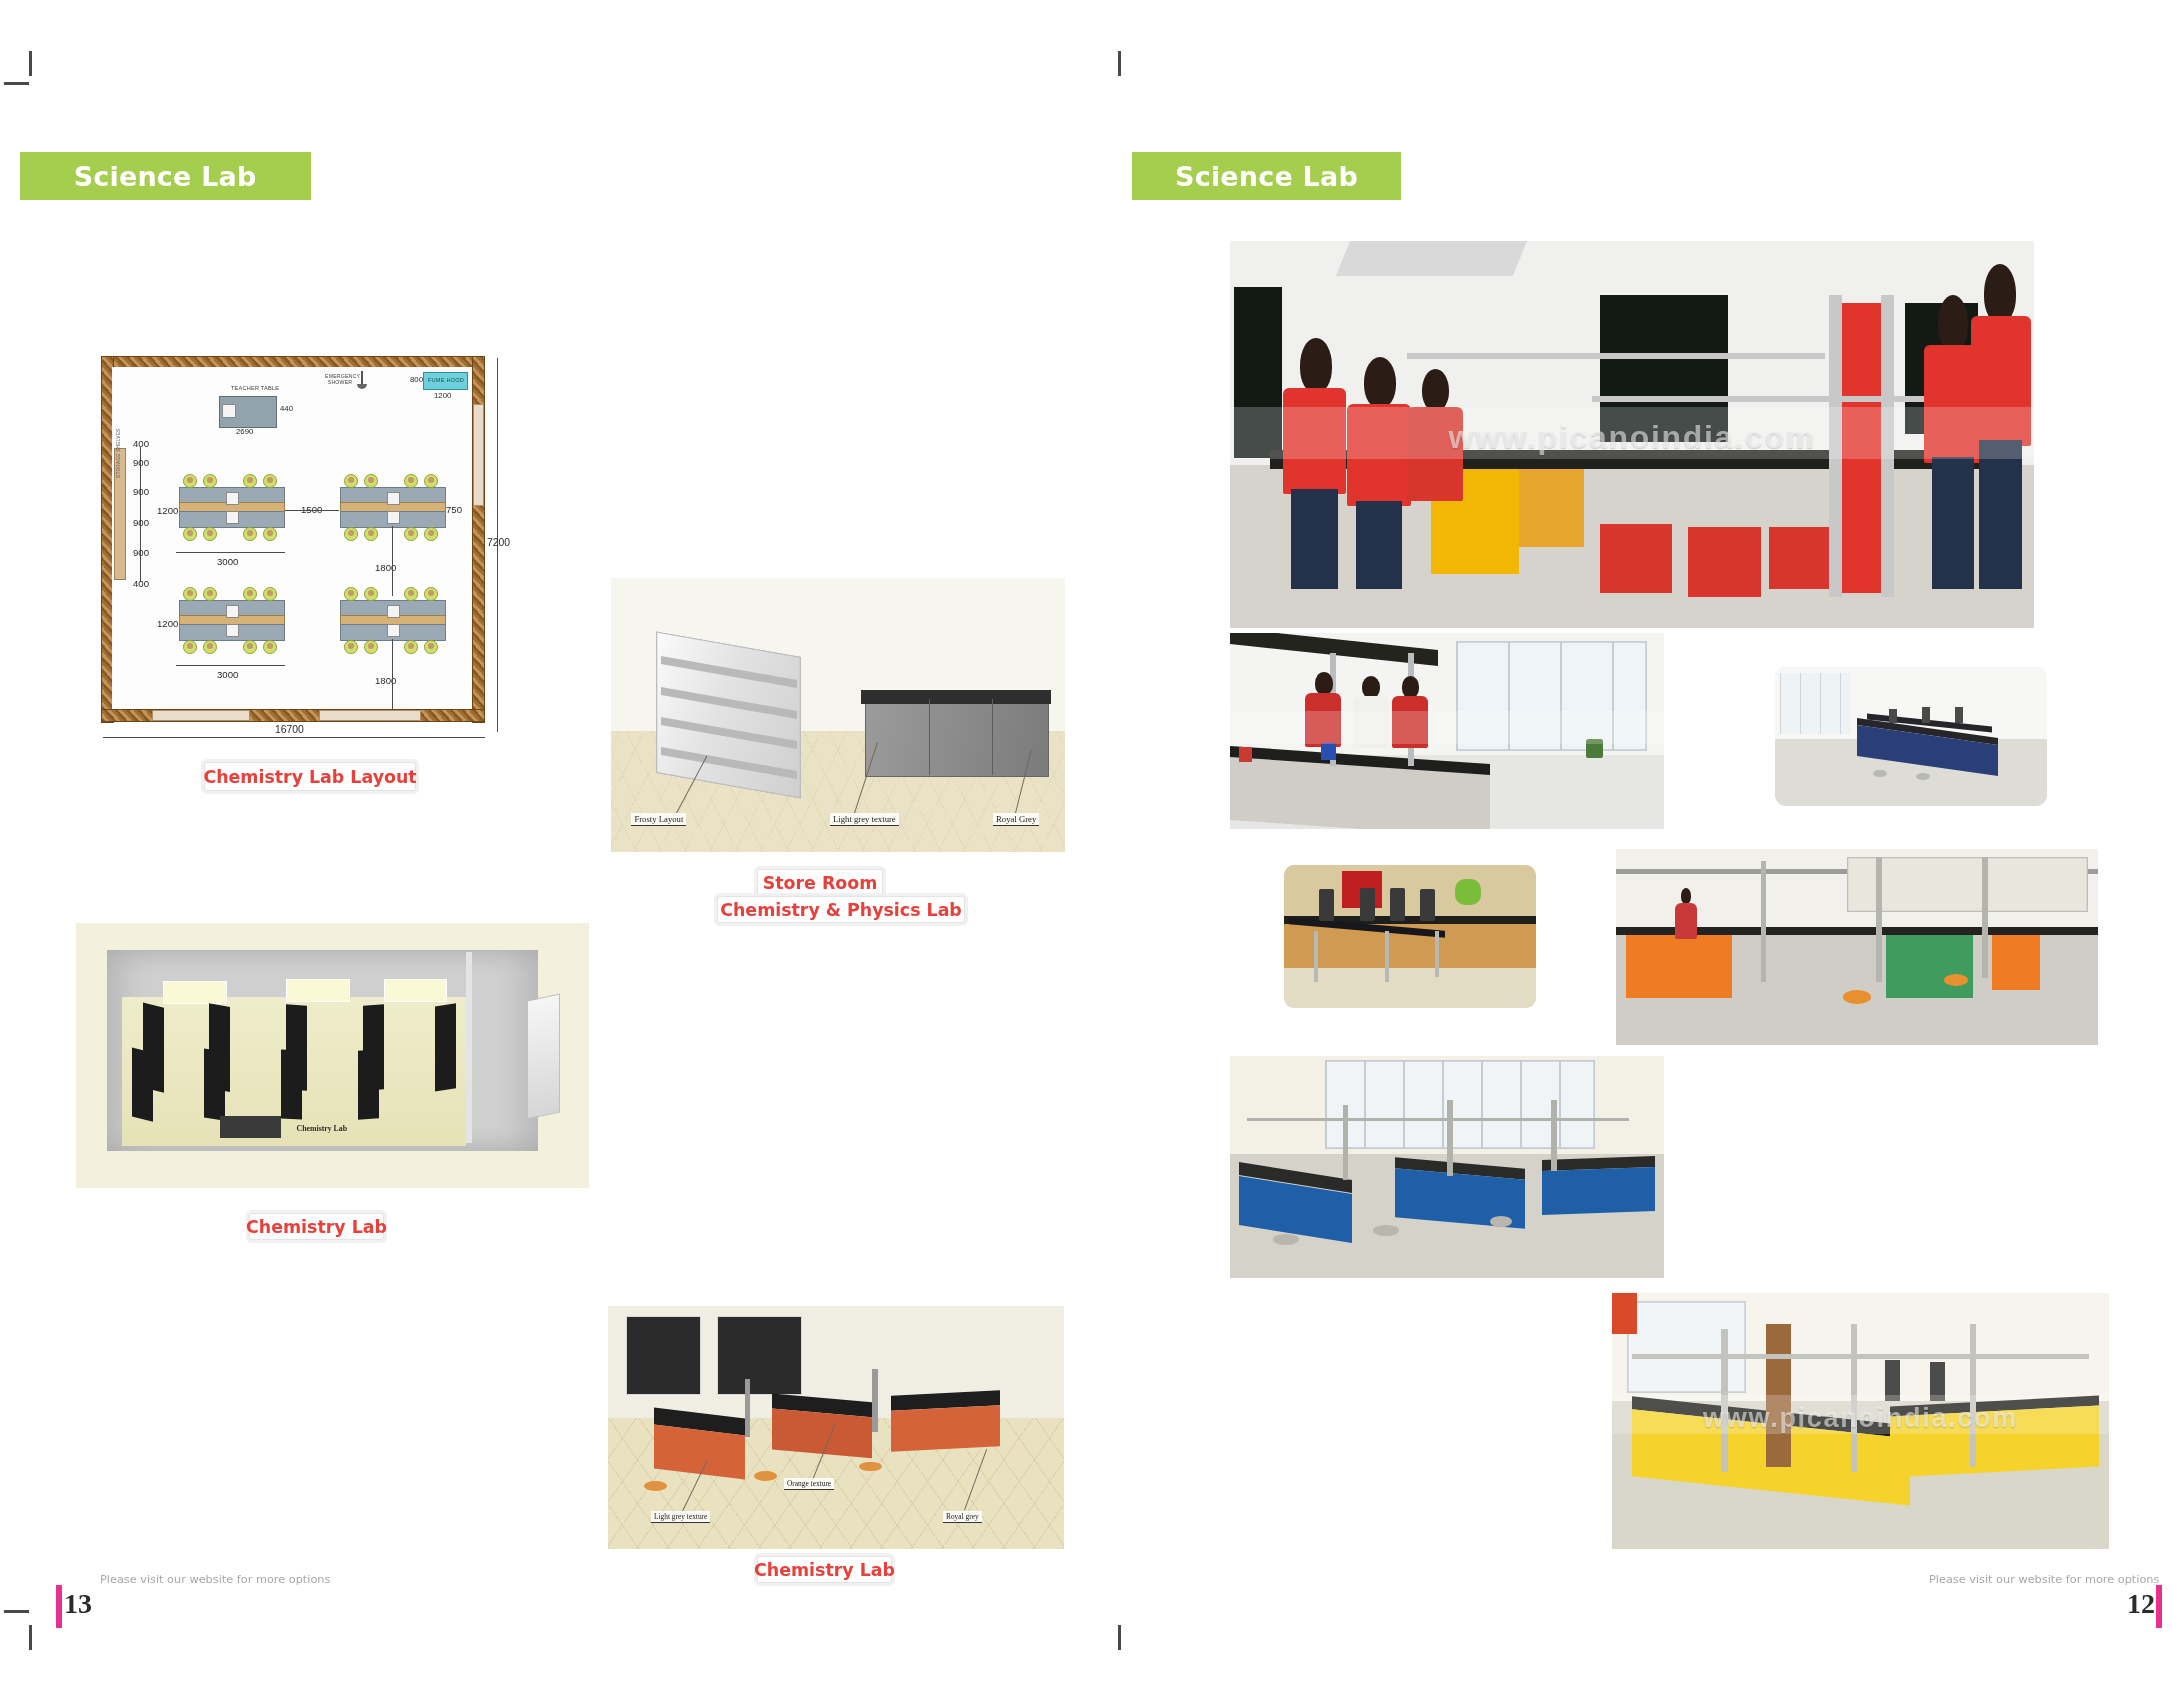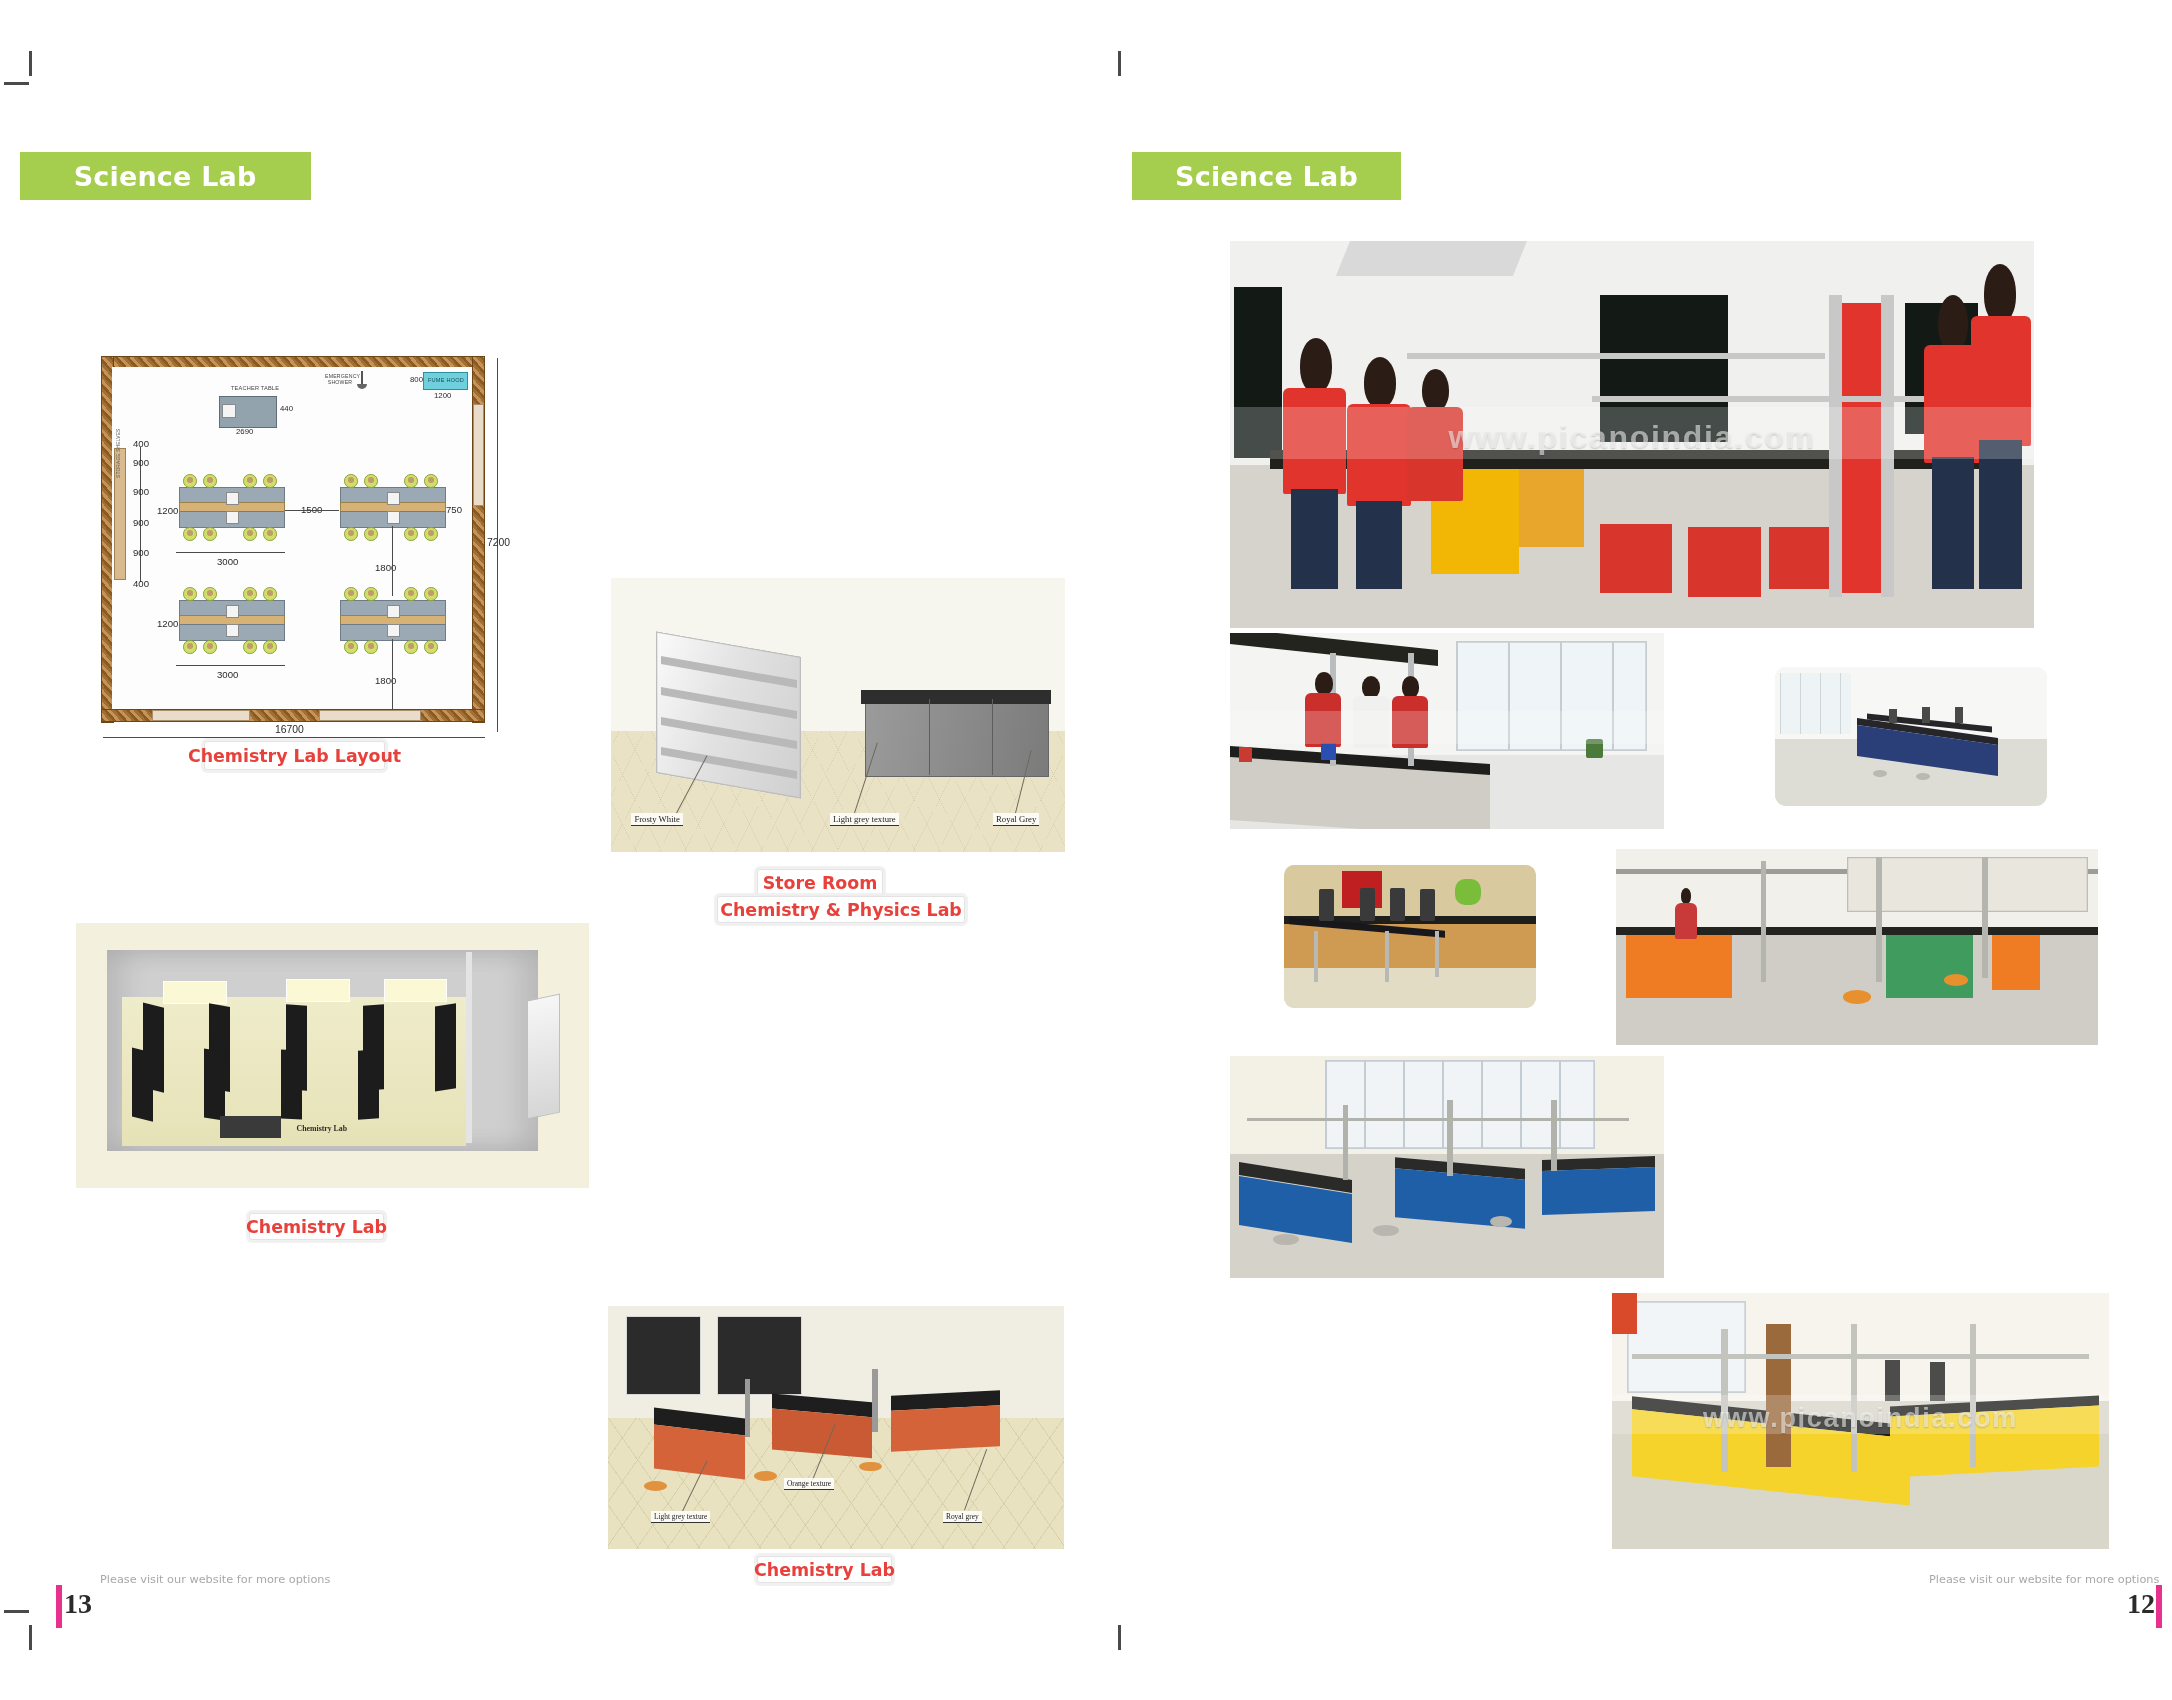--- a/index.html
+++ b/index.html
@@ -251,21 +251,21 @@
     <div class="fp-dimline" style="left:299px;top:291px;width:0.9px;height:70px;"></div>
     <div class="fp-dimline" style="left:83px;top:204px;width:109px;height:0.9px;"></div>
     <div class="fp-dimline" style="left:83px;top:317px;width:109px;height:0.9px;"></div>
 
     <div class="fp-dimline" style="left:10.4px;top:389px;width:382px;height:0.9px;"></div>
     <div class="fp-dim" style="left:182px;top:376px;font-size:10.4px;">16700</div>
     <div class="fp-dimline" style="left:404px;top:10.4px;width:0.9px;height:374px;"></div>
     <div class="fp-dim" style="left:394px;top:189px;font-size:10.4px;">7200</div>
   </div>
 
-  <div class="caption-plate" style="left:204px;top:741px;width:181px;height:29px;">
+  <div class="caption-plate" style="left:204px;top:762px;width:212px;height:29px;">
     <span>Chemistry Lab Layout</span>
   </div>
 
   <div class="photo" style="left:611px;top:578px;width:454px;height:274px;
               background:linear-gradient(#f3f2ea 0%,#ecebe0 48%,#e9e3c8 49%,#e6dfbe 100%);">
     <div class="scene">
 
       <div class="bar" style="left:0;top:0;width:100%;height:56%;background:#f6f5ee;"></div>
 
       <div class="bar" style="left:0;top:56%;width:100%;height:44%;
@@ -285,21 +285,21 @@
       <div class="bar" style="left:56%;top:44%;width:40%;height:28%;
                   background:linear-gradient(100deg,#9b9b9b,#7b7b7b);border:0.9px solid #666;"></div>
       <div class="bar" style="left:55%;top:41%;width:42%;height:5%;background:#2e2e2e;"></div>
       <div class="bar" style="left:70%;top:44%;width:0.9px;height:28%;background:#5d5d5d;"></div>
       <div class="bar" style="left:84%;top:44%;width:0.9px;height:28%;background:#5d5d5d;"></div>
     </div>
 
     <div class="leader" style="left:65px;top:235px;width:65px;transform:rotate(-62deg);"></div>
     <div class="leader" style="left:243px;top:235px;width:74px;transform:rotate(-72deg);"></div>
     <div class="leader" style="left:404px;top:235px;width:65px;transform:rotate(-76deg);"></div>
-    <div class="annot" style="left:20.4px;top:235px;">Frosty White</div>
+    <div class="annot" style="left:20.4px;top:235px;">Frosty Layout</div>
     <div class="annot" style="left:219px;top:235px;">Light grey texture</div>
     <div class="annot" style="left:382px;top:235px;">Royal Grey</div>
   </div>
 
   <div class="caption-plate" style="left:757px;top:869px;width:126px;height:27px;">
     <span>Store Room</span>
   </div>
   <div class="caption-plate" style="left:717px;top:896px;width:248px;height:27px;">
     <span>Chemistry &amp; Physics Lab</span>
   </div>

